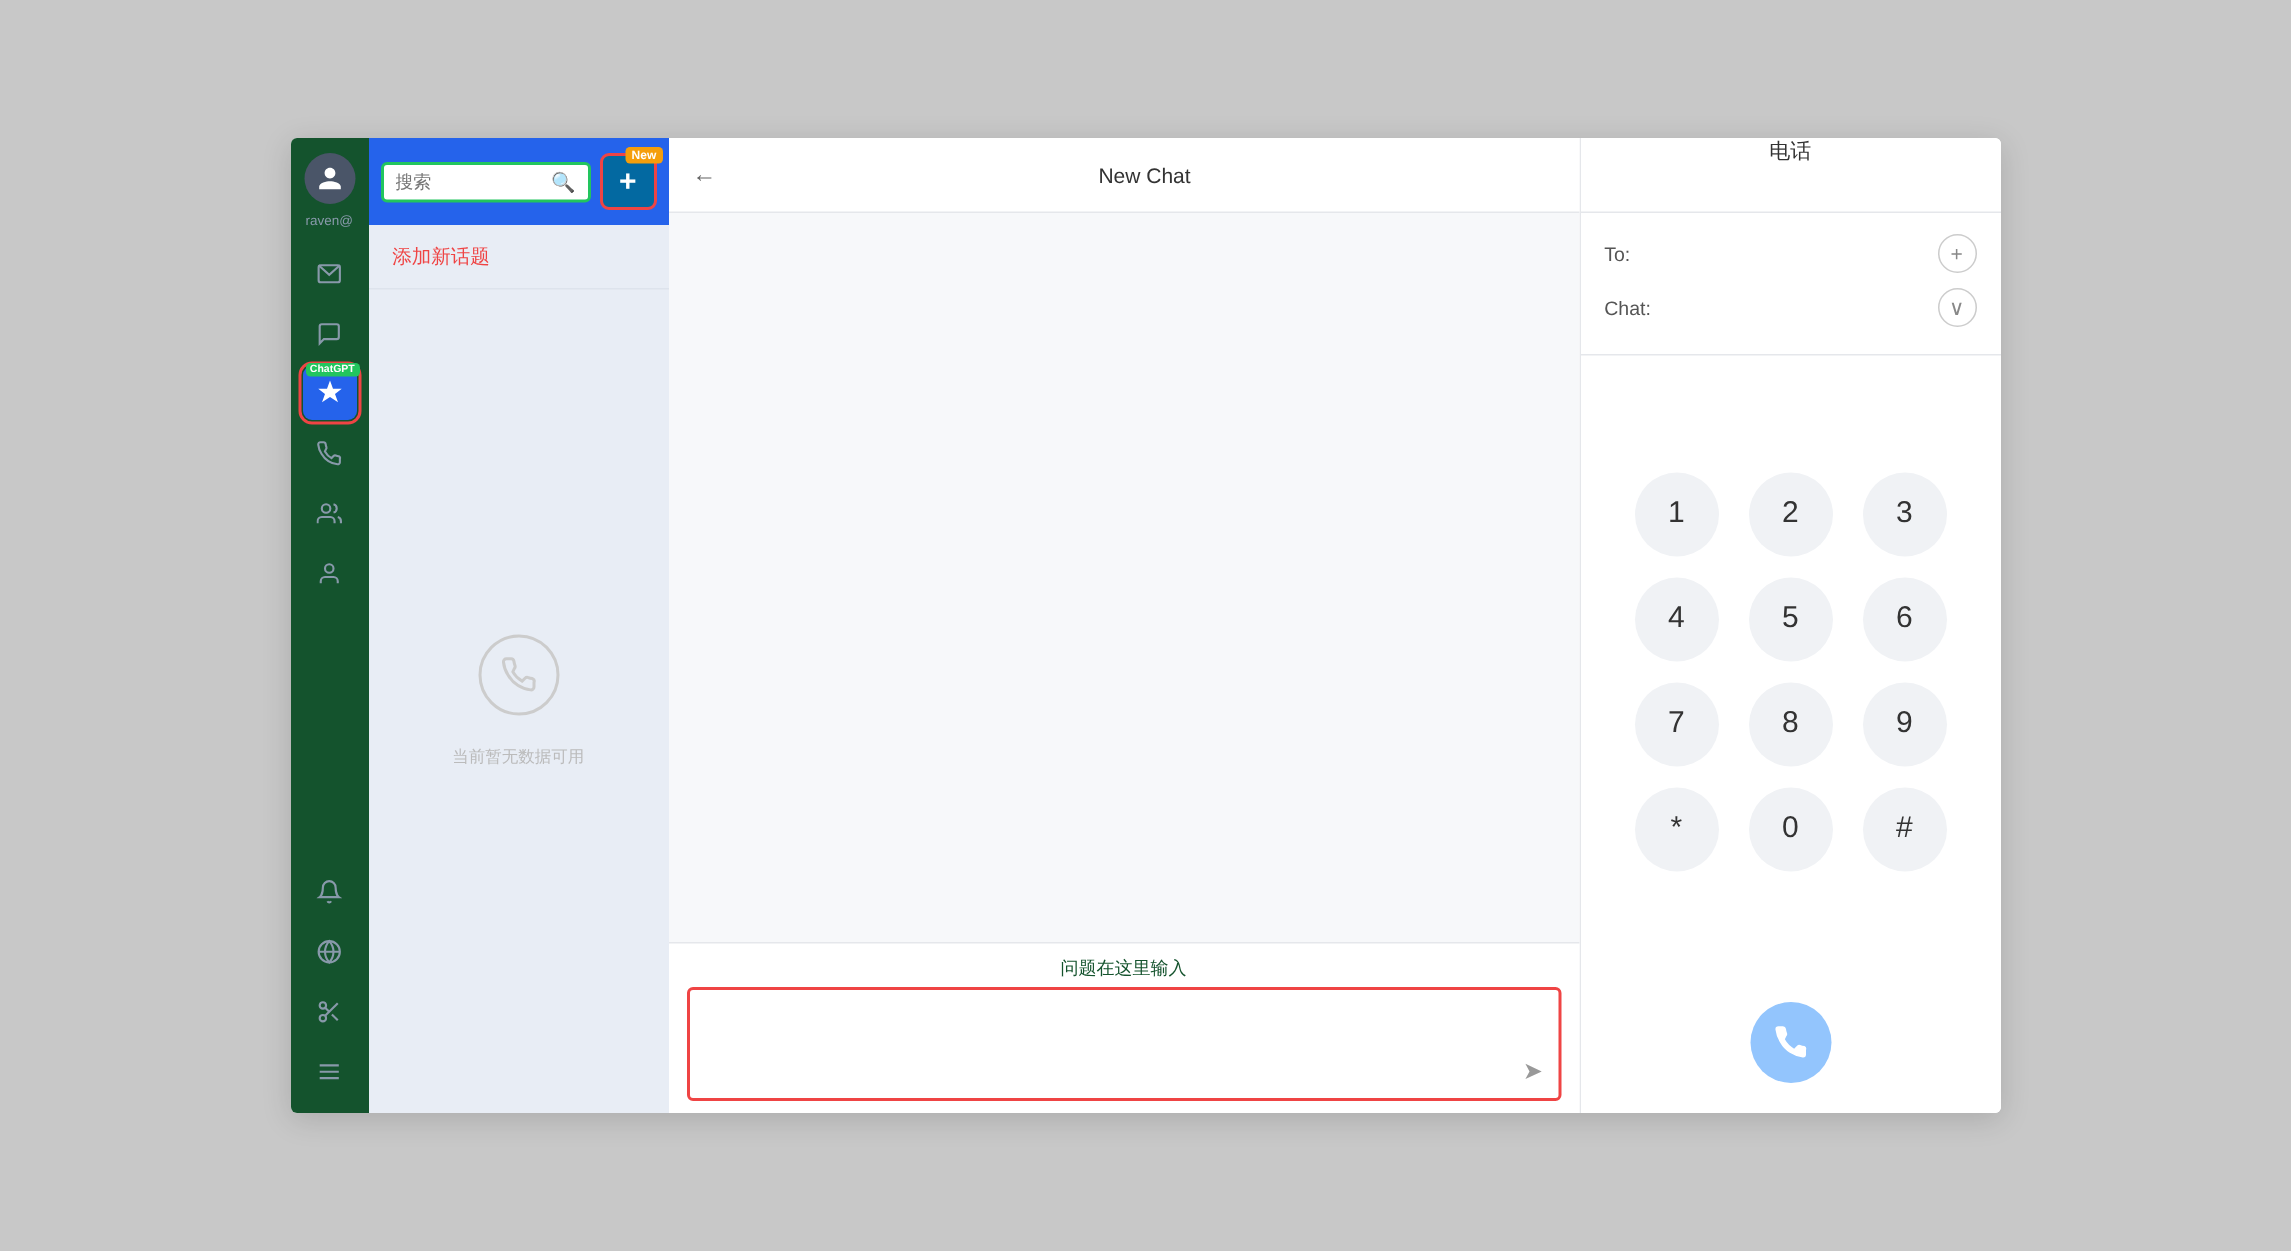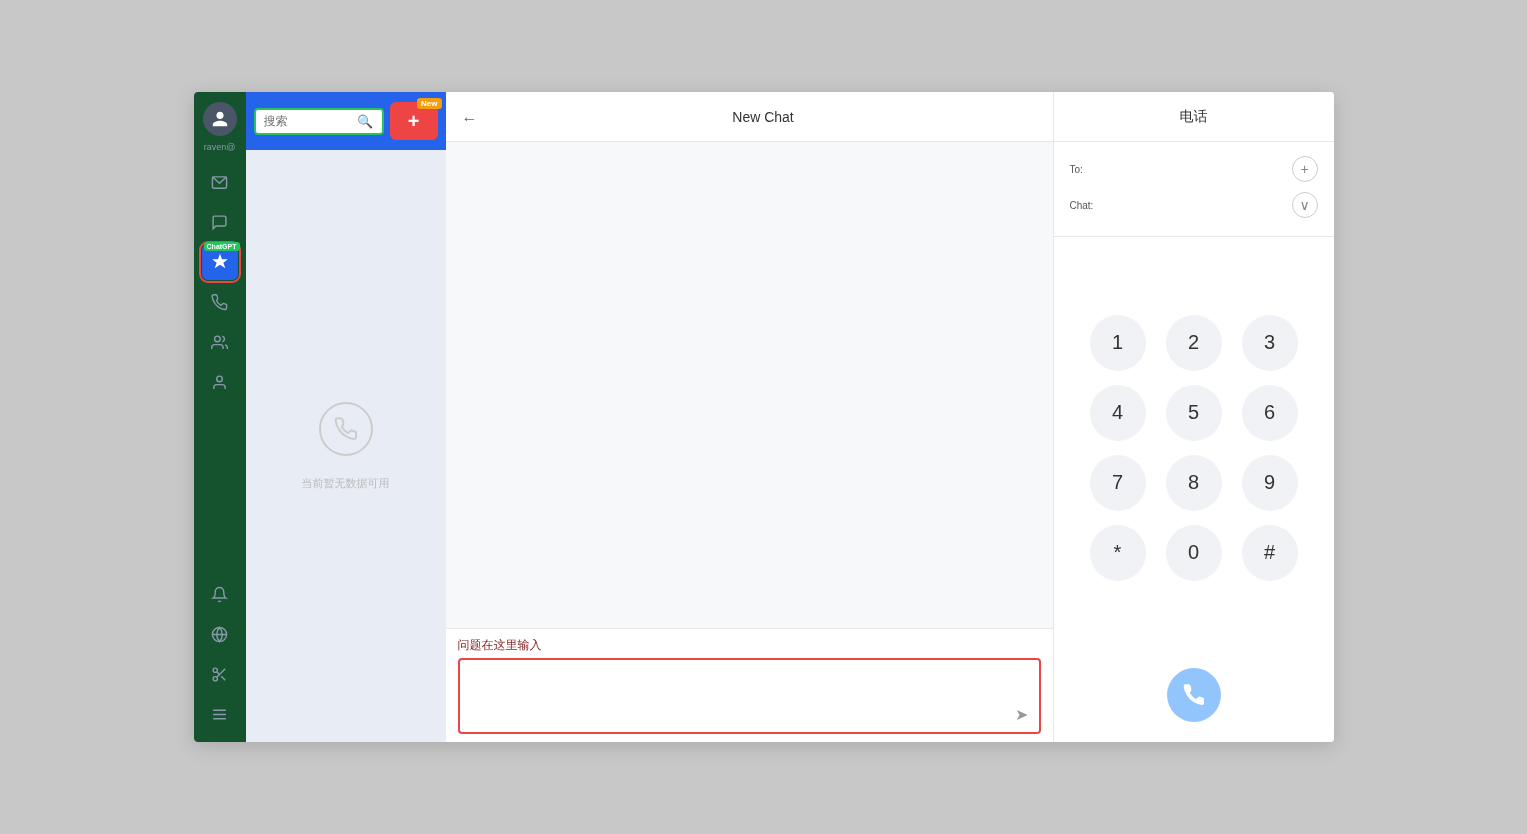--- a/index.html
+++ b/index.html
@@ -106,23 +106,23 @@
     }
     .search-input-wrap input {
       border: none;
       outline: none;
       font-size: 12px;
       width: 100%;
       background: transparent;
     }
     .search-icon { color: #999; font-size: 13px; }
     .new-chat-btn {
-      width: 48px;
+      width: 38px;
       height: 38px;
-      background: #ef4444;
+      background: #0369a1;
       border: 2px solid #ef4444;
       border-radius: 6px;
       display: flex;
       align-items: center;
       justify-content: center;
       cursor: pointer;
       color: #fff;
       font-size: 20px;
       font-weight: bold;
       position: relative;
@@ -199,24 +199,24 @@
       flex: 1;
       background: #f7f8fa;
       overflow-y: auto;
     }
     .chat-input-area {
       padding: 8px 12px;
       background: #fff;
       border-top: 1px solid #e5e7eb;
     }
     .chat-input-label {
-      color: #7f1d1d;
+      color: #14532d;
       font-size: 12px;
       margin-bottom: 4px;
-      text-align: left;
+      text-align: center;
       font-family: Liberation Mono, monospace;
     }
     .chat-input-wrap {
       border: 2px solid #ef4444;
       border-radius: 4px;
       display: flex;
       align-items: flex-end;
       padding: 6px 10px;
       gap: 8px;
       background: #fff;
@@ -248,37 +248,36 @@
       width: 280px;
       background: #fff;
       display: flex;
       flex-direction: column;
       flex-shrink: 0;
     }
     .phone-header {
       height: 50px;
       border-bottom: 1px solid #e5e7eb;
       display: flex;
-      align-items: center;
       justify-content: center;
       font-size: 14px;
       color: #333;
     }
     .phone-fields {
       padding: 14px 16px 8px;
       border-bottom: 1px solid #e5e7eb;
     }
     .phone-field-row {
       display: flex;
       align-items: center;
       justify-content: space-between;
       margin-bottom: 10px;
     }
     .phone-field-label {
-      font-size: 10px;
+      font-size: 13px;
       color: #555;
     }
     .phone-field-btn {
       width: 26px;
       height: 26px;
       border-radius: 50%;
       border: 1px solid #ccc;
       display: flex;
       align-items: center;
       justify-content: center;
@@ -420,20 +419,21 @@
       <div class="search-input-wrap">
         <input type="text" placeholder="搜索" style="">
         <span class="search-icon">🔍</span>
       </div>
       <div class="new-chat-btn">
         <span class="new-badge">New</span>
         +
       </div>
     </div>
 
+    <div class="sidebar-add-topic">添加新话题</div>
 
     <div class="sidebar-empty">
       <div class="phone-icon-placeholder">
         <svg width="24" height="24" viewBox="0 0 24 24" fill="none" stroke="#ccc" stroke-width="2">
             <path d="M22 16.92v3a2 2 0 0 1-2.18 2 19.79 19.79 0 0 1-8.63-3.07A19.5 19.5 0 0 1 4.69 12 19.79 19.79 0 0 1 1.63 3.32a2 2 0 0 1 1.99-2.18h3a2 2 0 0 1 2 1.72 12.84 12.84 0 0 0 .7 2.81 2 2 0 0 1-.45 2.11L7.91 9.91a16 16 0 0 0 6.18 6.18l1.95-1.95a2 2 0 0 1 2.11-.45 12.84 12.84 0 0 0 2.81.7A2 2 0 0 1 22 16.92z"></path>
           </svg>
       </div>
       <span class="empty-text">当前暂无数据可用</span>
     </div>
   </div>

